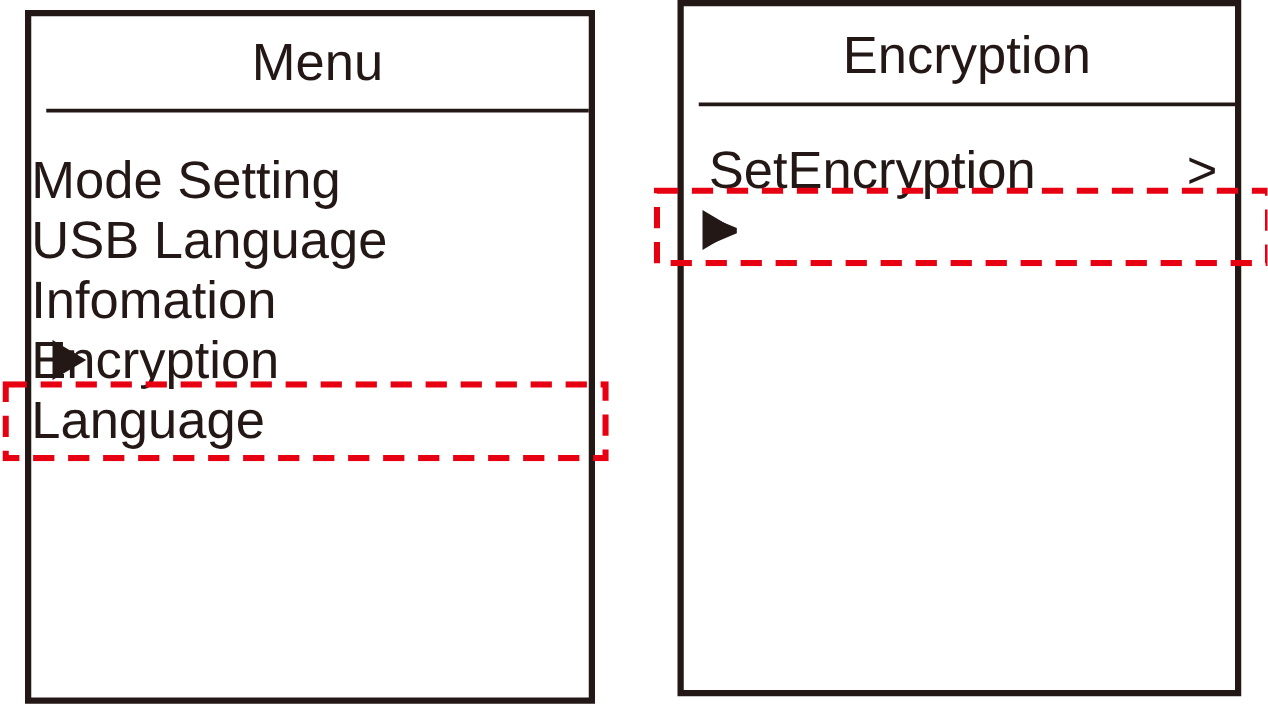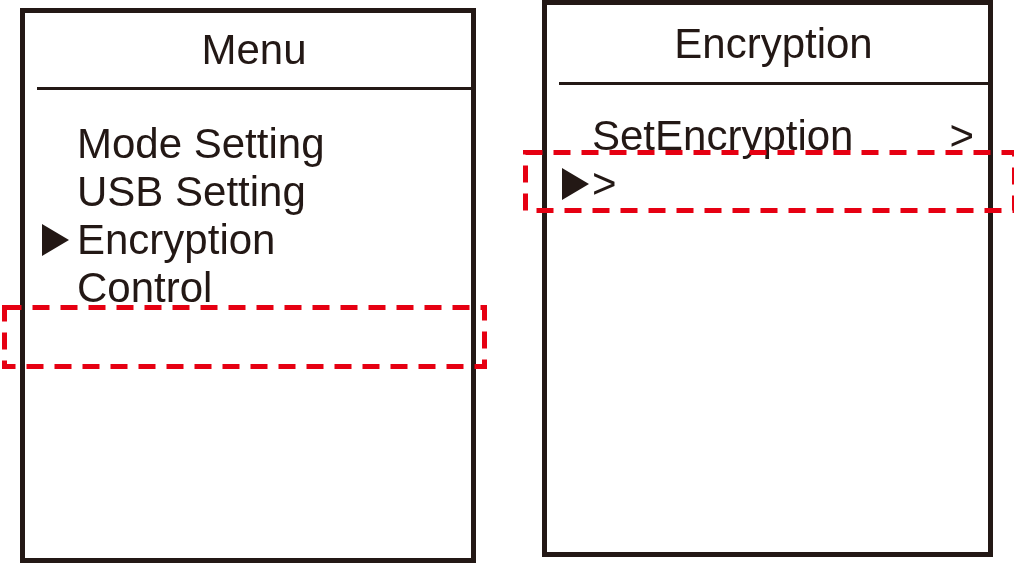--- a/index.html
+++ b/index.html
@@ -36,22 +36,22 @@
     margin-left: 12px;
   }
   .panel-left  .panel-header { height: 74px; line-height: 74px; }
   .panel-right .panel-header { height: 77px; line-height: 77px; }
 
   .menu-list { font-size: 42px; line-height: 48px; }
   .panel-left  .menu-list { padding-top: 30px; }
   .panel-right .menu-list { padding-top: 27px; }
 
   .menu-row { position: relative; white-space: nowrap; }
-  .panel-left  .menu-row { padding-left: 52px; }
-  .panel-right .menu-row { display: flex; padding: 0 14px 0 45px; }
+  .panel-left  .menu-row { }
+  .panel-right .menu-row { display: flex; padding: 0 14px 0 20px; }
   .panel-right .menu-row .label { flex: 1 1 auto; }
   .panel-right .menu-row .arrow { flex: 0 0 auto; }
 
   .marker {
     position: absolute;
     top: 50%;
     transform: translateY(-50%);
     width: 0; height: 0;
     border-left: 27px solid var(--ink);
     border-top: 16px solid transparent;
@@ -74,28 +74,31 @@
 
 <div class="canvas">
 
   <div class="panel panel-left">
     <div class="panel-header">Menu</div>
     <div class="menu-list">
       <div class="menu-row">
         <span class="label">Mode Setting</span>
       </div>
       <div class="menu-row">
-        <span class="label">USB Setting</span>
+        <span class="label">USB Language</span>
+      </div>
+      <div class="menu-row">
+        <span class="label">Infomation</span>
       </div>
       <div class="menu-row">
         <span class="marker"></span>
         <span class="label">Encryption</span>
       </div>
       <div class="menu-row">
-        <span class="label">Control</span>
+        <span class="label">Language</span>
       </div>
     </div>
   </div>
 
   <div class="panel panel-right">
     <div class="panel-header">Encryption</div>
     <div class="menu-list">
       <div class="menu-row">
         <span class="label">SetEncryption</span>
         <span class="arrow">&gt;</span>

